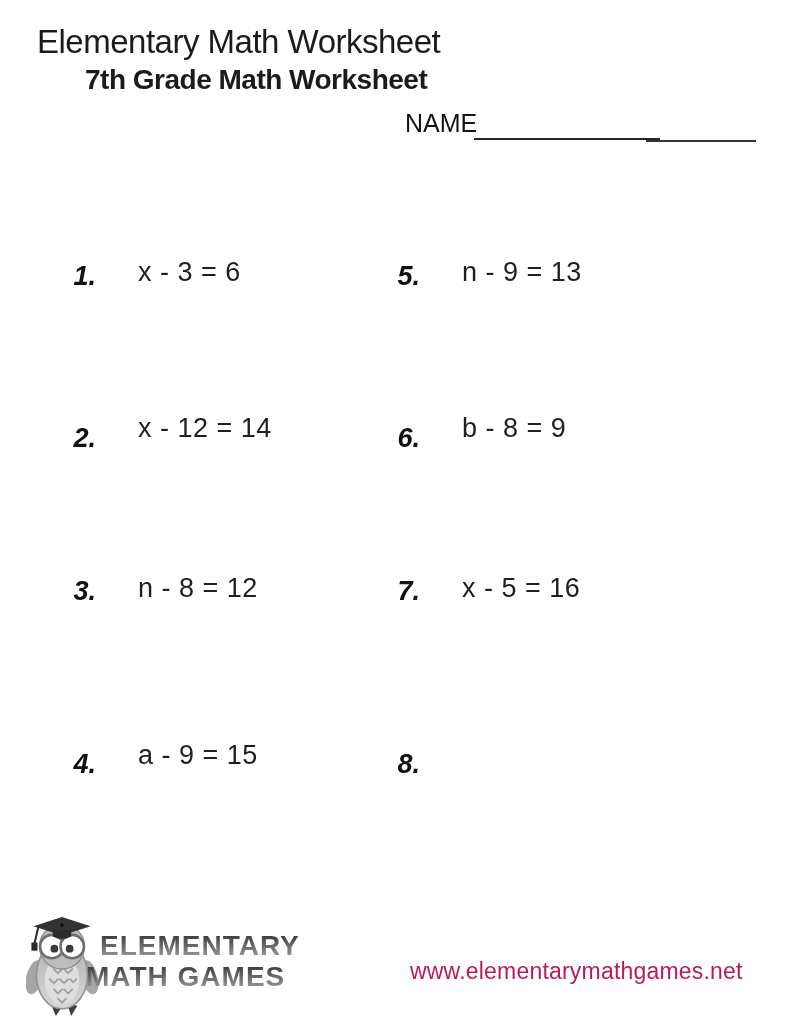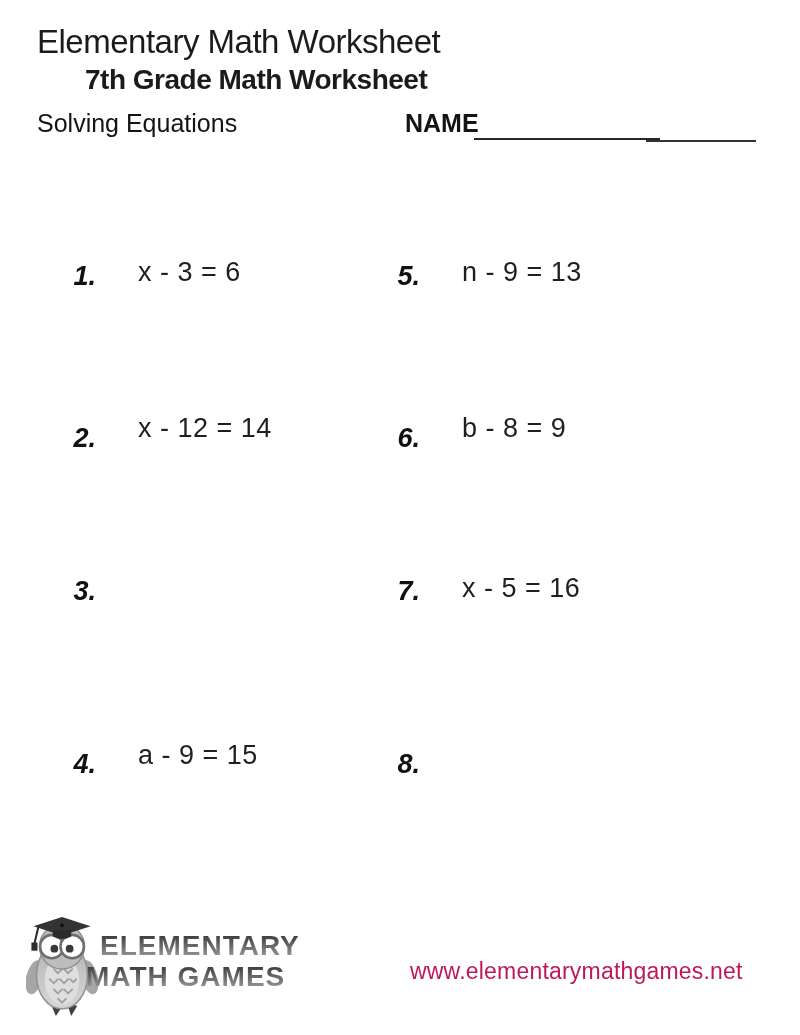--- a/index.html
+++ b/index.html
@@ -25,21 +25,21 @@
     position: absolute; left: 37px; top: 66px;
     font-size: 28px; font-weight: 700; letter-spacing: -0.5px;
     color: #1b1b1b; line-height: 1; margin-left: 48px;
   }
   .section-title {
     position: absolute; left: 37px; top: 111px;
     font-size: 25px; font-weight: 400; color: #141414; line-height: 1;
   }
   .name-label {
     position: absolute; left: 405px; top: 111px;
-    font-size: 25px; font-weight: 700; color: #141414; line-height: 1;
+    font-size: 25px; font-weight: 400; color: #141414; line-height: 1;
   }
   .name-underline-a {
     position: absolute; left: 474px; top: 138px;
     width: 186px; height: 2px; background: #262626;
   }
   .name-underline-b {
     position: absolute; left: 646px; top: 140px;
     width: 110px; height: 2px; background: #333333;
   }
 
@@ -105,21 +105,20 @@
     font-size: 23px; color: #be185d; letter-spacing: 0.2px;
   }
 </style>
 </head>
 <body>
 
 <div class="page">
 
   <div class="title">Elementary Math Worksheet</div>
   <div class="subtitle">7th Grade Math Worksheet</div>
-  <div class="section-title">Solving Equations</div>
   <div class="name-label">NAME</div>
   <div class="name-underline-a"></div>
   <div class="name-underline-b"></div>
 
   <div class="prob r1 c1">
     <span class="num">1.</span>
     <span class="eq">x - 3 = 6</span>
   </div>
   <div class="prob r1 c2">
     <span class="num">5.</span>
@@ -130,20 +129,21 @@
     <span class="num">2.</span>
     <span class="eq">x - 12 = 14</span>
   </div>
   <div class="prob r2 c2">
     <span class="num">6.</span>
     <span class="eq">b - 8 = 9</span>
   </div>
 
   <div class="prob r3 c1">
     <span class="num">3.</span>
+    <span class="eq">n - 8 = 12</span>
   </div>
   <div class="prob r3 c2">
     <span class="num">7.</span>
     <span class="eq">x - 5 = 16</span>
   </div>
 
   <div class="prob r4 c1">
     <span class="num">4.</span>
     <span class="eq">a - 9 = 15</span>
   </div>

